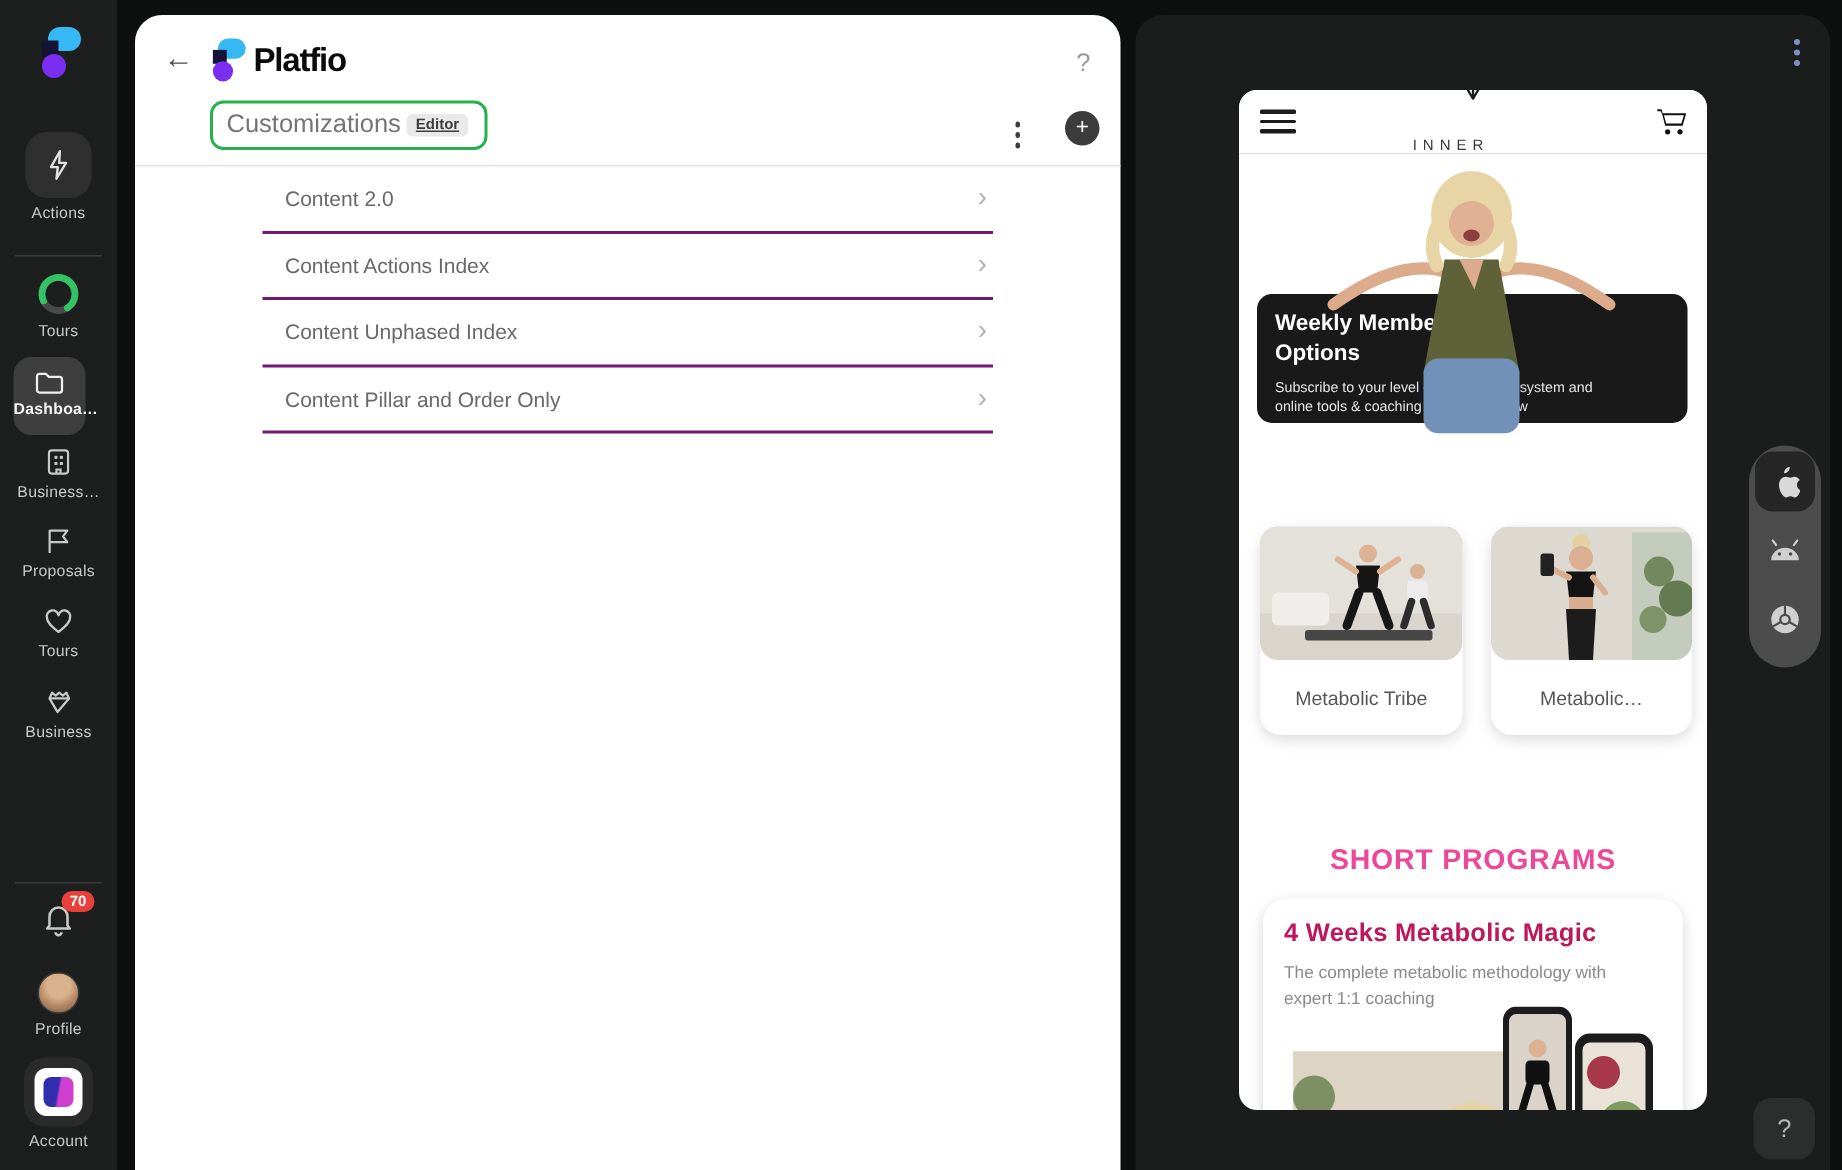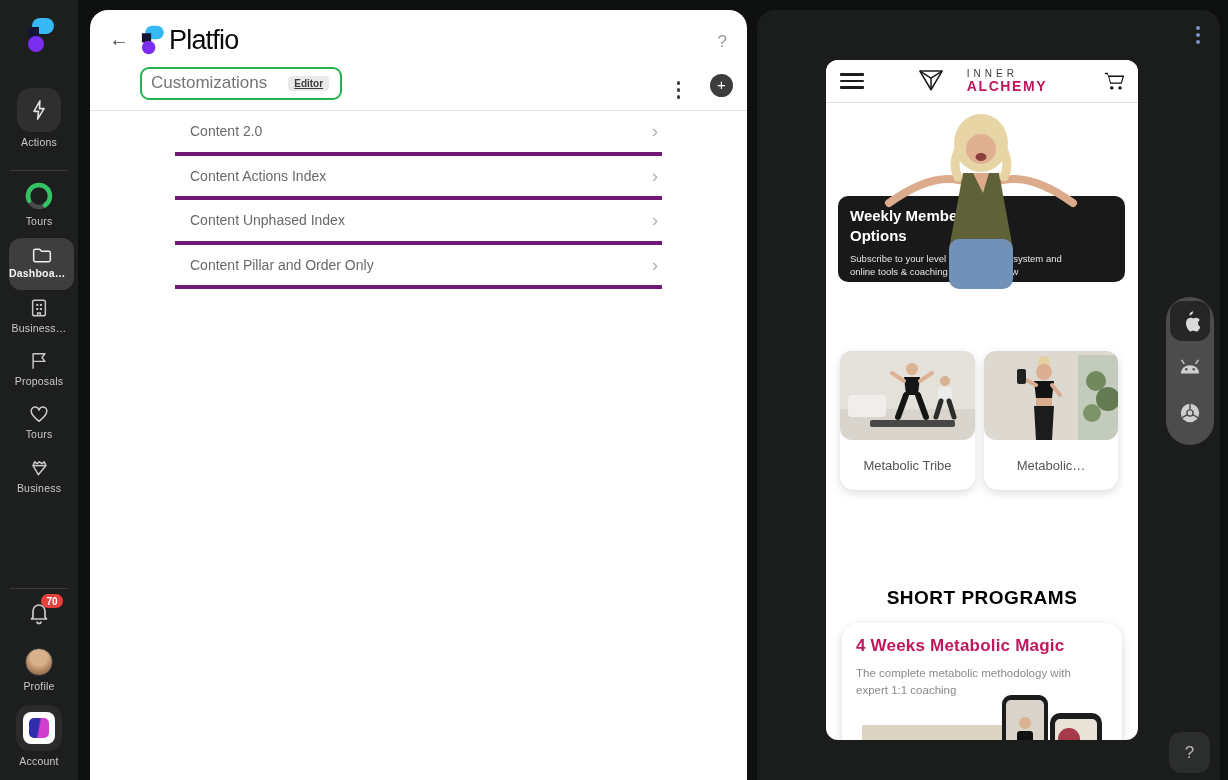--- a/index.html
+++ b/index.html
@@ -7,22 +7,22 @@
   body { background:#0e0f0f; font-family:"Liberation Sans", sans-serif; position:relative; }
 
   
   .sidebar { position:absolute; left:0; top:0; width:78px; height:780px; background:#1d1e1e;text-decoration:underline; }
   .sb-logo { position:absolute; left:24px; top:16px; width:32px; height:38px; }
   .sb-item { position:absolute; width:78px; text-align:center; }
   .sb-label { display:block; font-size:10.5px; color:#c9c9c9; margin-top:4px; letter-spacing:.2px; }
   .actions-btn { margin:0 auto; width:44px; height:44px; border-radius:14px; background:#2f2f2f;
                  display:flex; align-items:center; justify-content:center; }
   .sb-divider { position:absolute; left:10px; width:58px; height:1px; background:#3a3a3a; }
-  .sel-tile { position:absolute; left:9px; top:238px; width:65px; height:52px; border-radius:12px;
-              background:#3e3e3e; padding-top:8px; }
+  .sel-tile { position:absolute; left:9px; top:238px; width:48px; height:52px; border-radius:12px;
+              background:#3e3e3e; text-align:center; padding-top:8px; }
   .sel-tile .sb-label { color:#f5f5f5; font-weight:bold; margin-top:3px; font-size:10.5px; }
   .icon-center { display:flex; justify-content:center; }
   .bell-wrap { position:relative; width:78px; text-align:center; }
   .badge { position:absolute; left:41px; top:-7px; background:#e8403a; color:#fff; font-size:10px;
            font-weight:bold; border-radius:9px; padding:1.5px 5.5px; }
   .avatar { width:28px; height:28px; border-radius:50%; margin:0 auto;
             background:radial-gradient(circle at 50% 32%, #d8b28c 0 36%, #b58a64 60%, #6f5744 100%);
             border:1px solid #3a3a3a; }
   .account-tile { width:46px; height:46px; border-radius:14px; background:#2b2b2b; margin:0 auto;
                   display:flex; align-items:center; justify-content:center; }
@@ -32,74 +32,74 @@
                   background:linear-gradient(100deg,#2f2fae 46%,#d13fd0 54%); }
 
   
   .editor { position:absolute; left:90px; top:10px; width:657px; height:770px; background:#ffffff;
             border-radius:18px 18px 0 0; }
   .ed-header { position:relative; height:101px; border-bottom:1px solid #e4e4e4; }
   .back-btn { position:absolute; left:16px; top:16px; width:26px; height:26px; font-size:20px;
               color:#4a4a4a; display:flex; align-items:center; justify-content:center; cursor:pointer; }
   .ed-logo { position:absolute; left:48px; top:14px; display:flex; align-items:center; }
   .ed-logo svg { width:28px; height:32px; }
-  .wordmark { font-size:27px; font-weight:400; color:#0a0a0a; letter-spacing:-0.8px; margin-left:3px; }
+  .wordmark { font-size:22px; font-weight:700; color:#0a0a0a; letter-spacing:-0.8px; margin-left:3px; }
   .ed-help { position:absolute; right:20px; top:22px; font-size:17px; color:#9a9a9a; }
   .title-box { position:absolute; left:50px; top:57px; border:2px solid #25b14b; border-radius:9px;
-               padding:4px 11px 5px 9px; display:flex; align-items:center; gap:21px; background:#fff; }
+               padding:4px 11px 5px 9px; display:flex; align-items:center; gap:4px; background:#fff; }
   .title-text { font-size:17px; color:#757575; }
   .title-badge { font-size:10px; font-weight:bold; color:#3c3c3c; background:#e9e9e9;
                  border-radius:4px; padding:2px 6px;text-decoration:underline; }
   .dots-v { position:absolute; right:63px; top:67px; display:flex; flex-direction:column; gap:3.5px;
             padding:4px; cursor:pointer; }
   .dots-v i { width:3.5px; height:3.5px; border-radius:50%; background:#3c3c3c; }
   .add-btn { position:absolute; right:14px; top:64px; width:23px; height:23px; border-radius:50%;
              background:#3c3c3c; color:#fff; font-size:15px; line-height:21px; text-align:center; }
   .ed-list { position:absolute; left:85px; right:85px; top:101px; }
-  .ed-row { height:44.5px; border-bottom:4px solid #701a75; display:flex; align-items:center;
+  .ed-row { height:44.5px; border-bottom:2px solid #701a75; display:flex; align-items:center;
             justify-content:space-between; cursor:pointer; }
   .ed-row span.lbl { font-size:14px; color:#696969; padding-left:15px; }
   .ed-row span.chev { font-size:19px; color:#b3b3b3; padding-right:4px; }
 
   
   .preview { position:absolute; left:757px; top:10px; width:463px; height:770px; background:#1b1c1c;
              border-radius:18px 18px 0 0; }
   .pv-dots { position:absolute; right:16px; top:12px; display:flex; flex-direction:column; gap:3px;
              padding:4px; cursor:pointer; }
   .pv-dots i { width:4px; height:4px; border-radius:50%; background:#7d8fc9; }
 
   .phone { position:absolute; left:69px; top:50px; width:312px; height:680px; background:#fff;
            border-radius:12px; overflow:hidden; }
   .ph-header { position:relative; height:43px; background:#fff; border-bottom:1px solid #dedede;
                display:flex; align-items:center; }
   .hamburger { position:absolute; left:14px; width:24px; display:flex; flex-direction:column; gap:4px; }
   .hamburger i { height:2.6px; background:#1c1c1c; border-radius:1px; }
-  .ph-brand { margin:3px auto; display:flex; align-items:center; gap:22px; }
+  .ph-brand { margin:3px auto; display:flex; align-items:center; gap:22px;flex-direction:column; }
   .brand-text { text-align:left; }
   .brand-l1 { font-size:10px; letter-spacing:4px; color:#3a3a3a; }
   .brand-l2 { font-size:14px; font-weight:bold; letter-spacing:1.6px; color:#be185d; margin-top:-1px; }
   .cart { position:absolute; right:12px; top:10px; }
 
   .hero { position:relative; height:187px; background:#fff; }
   .hero-photo { position:absolute; left:55px; top:4px; z-index:3; }
   .hero-card { position:absolute; left:12px; right:13px; top:93px; height:86px; border-radius:10px;
                background:rgba(8,8,8,0.93); z-index:2; padding:10px 12px; overflow:hidden; }
   .hero-title { color:#fff; font-size:15px; font-weight:bold; line-height:1.32; width:180px; }
   .hero-sub { color:#e6e6e6; font-size:9.5px; line-height:1.4; margin-top:6px; width:230px; }
 
   .mini-cards { position:relative; height:139px; margin-top:61px; }
   .mini-card { position:absolute; top:0; width:135px; height:139px; background:#fff; border-radius:14px;
                box-shadow:0 3px 10px rgba(0,0,0,.14); cursor:pointer; }
   .mini-card .photo { width:135px; height:89px; border-radius:12px; overflow:hidden; display:block; }
   .mini-card .lbl { display:block; text-align:center; margin-top:18px; font-size:13px; color:#565656; }
-  .mc-1 { left:14px; } .mc-2 { left:158px; width:134px; }
+  .mc-1 { left:14px; } .mc-2 { left:168px; width:134px; }
   .mc-2 .photo { width:134px; }
 
-  .section-heading { margin-top:97px; text-align:center; font-size:19px; font-weight:bold;
-                     color:#000000; letter-spacing:.5px; }
+  .section-heading { margin-top:73px; text-align:center; font-size:19px; font-weight:bold;
+                     color:#ec4899; letter-spacing:.5px; }
   .feat-card { position:relative; margin:14px auto 0; width:280px; height:270px; background:#fff;
                border-radius:16px; box-shadow:0 3px 10px rgba(0,0,0,.16); padding:13px 14px;
                overflow:hidden; cursor:pointer; }
   .feat-title { font-size:17px; font-weight:bold; color:#be185d; letter-spacing:.2px; }
   .feat-desc { font-size:11.5px; color:#8a8a8a; line-height:1.45; margin-top:9px; width:230px; }
   .feat-collage { position:absolute; left:12px; top:72px; }
 
   .device-bar { position:absolute; right:6px; top:287px; width:48px; height:148px; border-radius:24px;
                 background:#4c4c4c; display:flex; flex-direction:column; align-items:center;
                 padding-top:4px; gap:6px; }

